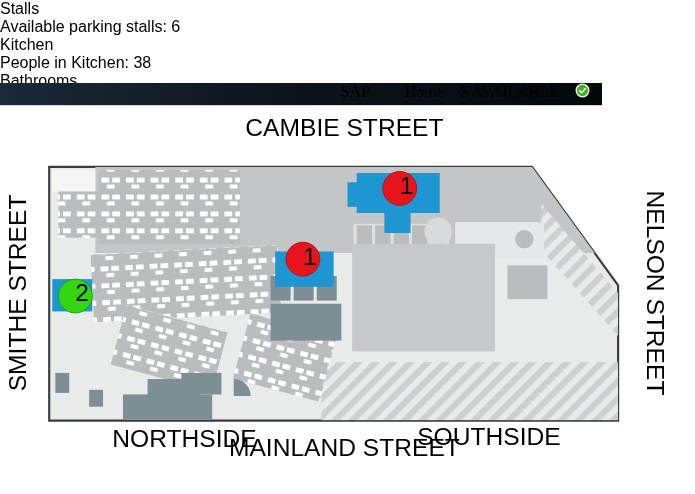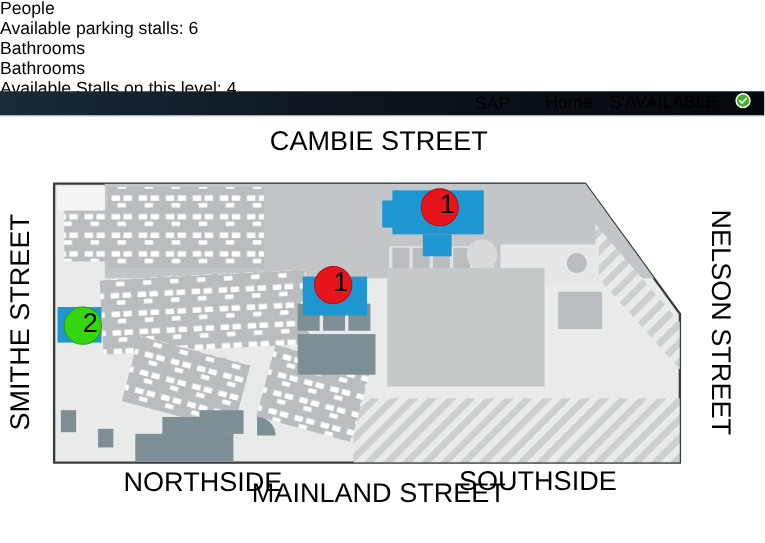--- a/index.html
+++ b/index.html
@@ -1,25 +1,25 @@
 <!DOCTYPE html>
 <html><head>
 <meta charset="utf-8">
 <style>
   * { margin:0; padding:0; box-sizing:border-box; }
   html,body { width:695px; height:494px; background:#ffffff; overflow:hidden;
               font-family:"Liberation Sans", sans-serif; }
   .page { position:relative; width:695px; height:494px; background:#fff; }
 
   
-  .topbar { position:absolute; left:0; top:83px; width:695px; height:23px;
+  .topbar { position:absolute; left:0; top:83px; width:602px; height:23px;
             background:linear-gradient(90deg,#1a2a38 0%,#0d151d 45%,#04080c 100%);
             border-bottom:1px solid #d6d6d6;
-            display:flex; align-items:center; justify-content:flex-end; gap:16px;
-            padding-right:12px; }
+            display:flex; align-items:flex-start; justify-content:flex-end; gap:16px;
+            padding-right:12px;font-family:Liberation Serif, serif; }
   .sap-logo { width:42px; height:17px; margin-right:6px;
               background:linear-gradient(180deg,#35a0e0 0%,#1а... ; }
   .sap-logo { background:linear-gradient(180deg,#2f96d8 0%,#0e5fa8 0%, #0f5da6 100%);
               clip-path:polygon(0 0,100% 0,76% 100%,0 100%);
               display:flex; align-items:center; padding-left:4px; }
   .sap-logo span { color:#fff; font-weight:bold; font-style:italic; font-size:11px;
                    letter-spacing:.5px; }
   .nav-link { color:#c6ccd1; font-size:9px; text-decoration:none; cursor:pointer; }
   .nav-app  { color:#ffffff; font-size:9.5px; letter-spacing:.3px; text-decoration:none; cursor:pointer; }
   .status-ico { display:flex; align-items:center; }
@@ -68,43 +68,43 @@
       <svg width="15" height="15" viewBox="0 0 15 15">
         <circle cx="7.5" cy="7.5" r="6.3" fill="#43b02a" stroke="#ffffff" stroke-width="1.3"></circle>
         <path d="M4.6,7.7 l2,2 l3.8,-4.2" fill="none" stroke="#ffffff" stroke-width="1.5" stroke-linecap="round"></path>
       </svg>
     </span>
   </div>
 
   <div class="sidebar">
 
     <div class="card h67">
-      <div class="title">People</div>
+      <div class="title">Stalls</div>
       <div class="subtitle">Available parking stalls: 6</div>
       <div class="toggle on">
           <div class="knob"></div>
         </div>
     </div>
 
+    <div class="card h67">
+      <div class="title">Kitchen</div>
+      <div class="subtitle">People in Kitchen: 38</div>
+      <div class="toggle on">
+          <div class="knob"></div>
+        </div>
+    </div>
 
     <div class="card h67">
       <div class="title">Bathrooms</div>
       <div class="subtitle"></div>
       <div class="toggle">
           <div class="knob"></div>
         </div>
     </div>
 
-    <div class="card h70">
-      <div class="title">Bathrooms</div>
-      <div class="subtitle">Available Stalls on this level: 4</div>
-      <div class="toggle on">
-          <div class="knob"></div>
-        </div>
-    </div>
 
   </div>
 
   <div class="map-panel">
     <svg viewBox="0 0 452 258">
       <defs>
         <pattern id="desks" width="16" height="11" patternUnits="userSpaceOnUse">
           <rect width="16" height="11" fill="#b9bdbf"></rect>
           <rect x="2" y="2" width="5" height="3.2" fill="#ffffff"></rect>
           <rect x="9" y="2" width="5" height="3.2" fill="#ffffff"></rect>

